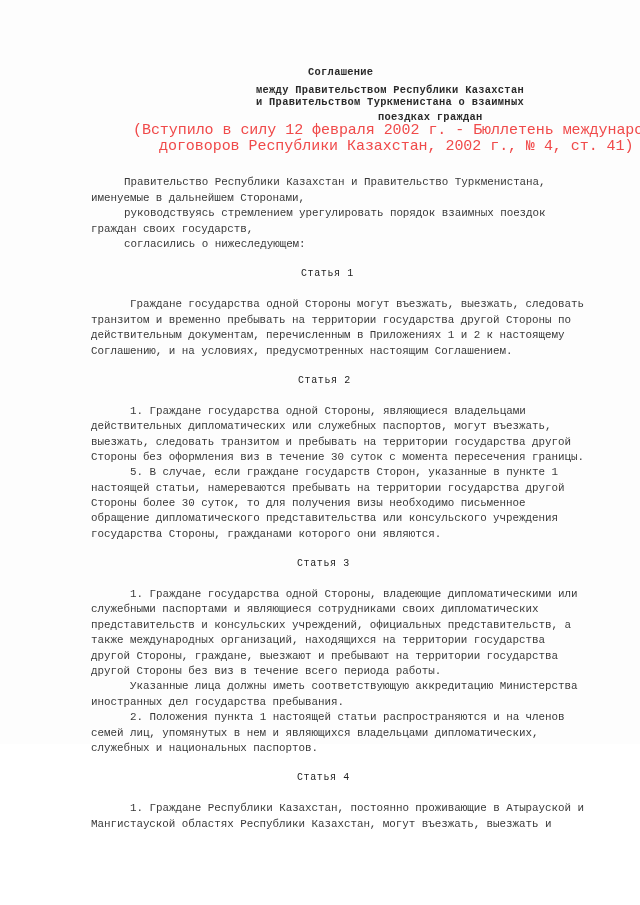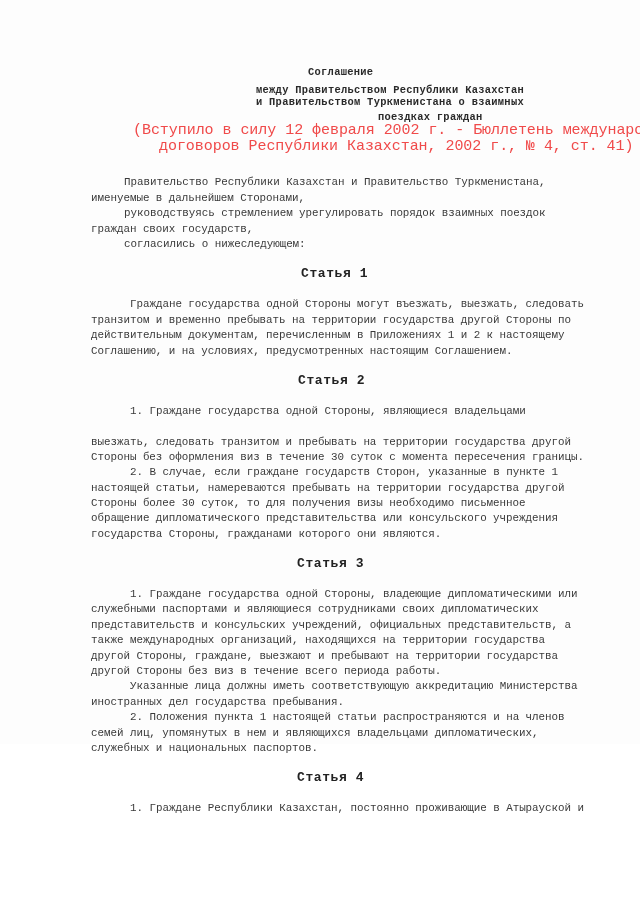--- a/index.html
+++ b/index.html
@@ -9,21 +9,21 @@
     font-family: "Liberation Mono", "DejaVu Sans Mono", monospace;
     color: #3a3a3a;
   }
   .page { position: relative; width: 640px; height: 744px; background: #fdfdfd; }
   .ln {
     position: absolute; white-space: pre; font-size: 10.9px; line-height: 12px;
     letter-spacing: -0.05px;
   }
   .title { color: #2a2a2a; font-weight: bold; font-size: 10.4px; letter-spacing: 0.3px; }
   .red { color: #f04a4a; font-size: 15px; }
-  .head { font-weight: bold; color: #222; font-size: 13px; letter-spacing: 0.6px; }
+  .head { font-weight: normal; color: #222; font-size: 10px; letter-spacing: 0.6px; }
 </style>
 </head>
 <body>
 
 <div class="page">
 
   <div class="ln title" style="left:308px;top:66px;">Соглашение</div>
   <div class="ln title" style="left:256px;top:96px;">и Правительством Туркменистана о взаимных</div>
   <div class="ln title" style="left:256px;top:84px;">между Правительством Республики Казахстан</div>
   <div class="ln title" style="left:378px;top:111px;">поездках граждан</div>
@@ -38,37 +38,39 @@
   <div class="ln" style="left:124px;top:238px;">согласились о нижеследующем:</div>
 
   <div class="ln head" style="left:301px;top:268px;">Статья 1</div>
   <div class="ln" style="left:130px;top:298px;">Граждане государства одной Стороны могут въезжать, выезжать, следовать</div>
   <div class="ln" style="left:91px;top:314px;">транзитом и временно пребывать на территории государства другой Стороны по</div>
   <div class="ln" style="left:91px;top:329px;">действительным документам, перечисленным в Приложениях 1 и 2 к настоящему</div>
   <div class="ln" style="left:91px;top:345px;">Соглашению, и на условиях, предусмотренных настоящим Соглашением.</div>
 
   <div class="ln head" style="left:298px;top:375px;">Статья 2</div>
   <div class="ln" style="left:130px;top:405px;">1. Граждане государства одной Стороны, являющиеся владельцами</div>
+  <div class="ln" style="left:91px;top:420px;">действительных дипломатических или служебных паспортов, могут въезжать,</div>
   <div class="ln" style="left:91px;top:436px;">выезжать, следовать транзитом и пребывать на территории государства другой</div>
   <div class="ln" style="left:91px;top:451px;">Стороны без оформления виз в течение 30 суток с момента пересечения границы.</div>
-  <div class="ln" style="left:130px;top:466px;">2. В случае, если граждане государств Сторон, указанные в пункте 1</div>
+  <div class="ln" style="left:130px;top:466px;">5. В случае, если граждане государств Сторон, указанные в пункте 1</div>
   <div class="ln" style="left:91px;top:482px;">настоящей статьи, намереваются пребывать на территории государства другой</div>
   <div class="ln" style="left:91px;top:497px;">Стороны более 30 суток, то для получения визы необходимо письменное</div>
   <div class="ln" style="left:91px;top:512px;">обращение дипломатического представительства или консульского учреждения</div>
   <div class="ln" style="left:91px;top:528px;">государства Стороны, гражданами которого они являются.</div>
 
   <div class="ln head" style="left:297px;top:558px;">Статья 3</div>
   <div class="ln" style="left:130px;top:588px;text-align:center;">1. Граждане государства одной Стороны, владеющие дипломатическими или</div>
   <div class="ln" style="left:91px;top:603px;">служебными паспортами и являющиеся сотрудниками своих дипломатических</div>
   <div class="ln" style="left:91px;top:634px;">также международных организаций, находящихся на территории государства</div>
   <div class="ln" style="left:91px;top:619px;">представительств и консульских учреждений, официальных представительств, а</div>
   <div class="ln" style="left:91px;top:650px;">другой Стороны, граждане, выезжают и пребывают на территории государства</div>
   <div class="ln" style="left:91px;top:665px;">другой Стороны без виз в течение всего периода работы.</div>
   <div class="ln" style="left:130px;top:680px;">Указанные лица должны иметь соответствующую аккредитацию Министерства</div>
   <div class="ln" style="left:91px;top:696px;">иностранных дел государства пребывания.</div>
   <div class="ln" style="left:130px;top:711px;">2. Положения пункта 1 настоящей статьи распространяются и на членов</div>
   <div class="ln" style="left:91px;top:727px;">семей лиц, упомянутых в нем и являющихся владельцами дипломатических,</div>
   <div class="ln" style="left:91px;top:742px;">служебных и национальных паспортов.</div>
 
   <div class="ln head" style="left:297px;top:772px;">Статья 4</div>
   <div class="ln" style="left:130px;top:802px;">1. Граждане Республики Казахстан, постоянно проживающие в Атырауской и</div>
+  <div class="ln" style="left:91px;top:818px;">Мангистауской областях Республики Казахстан, могут въезжать, выезжать и</div>
 
 </div>
 
 </body></html>

